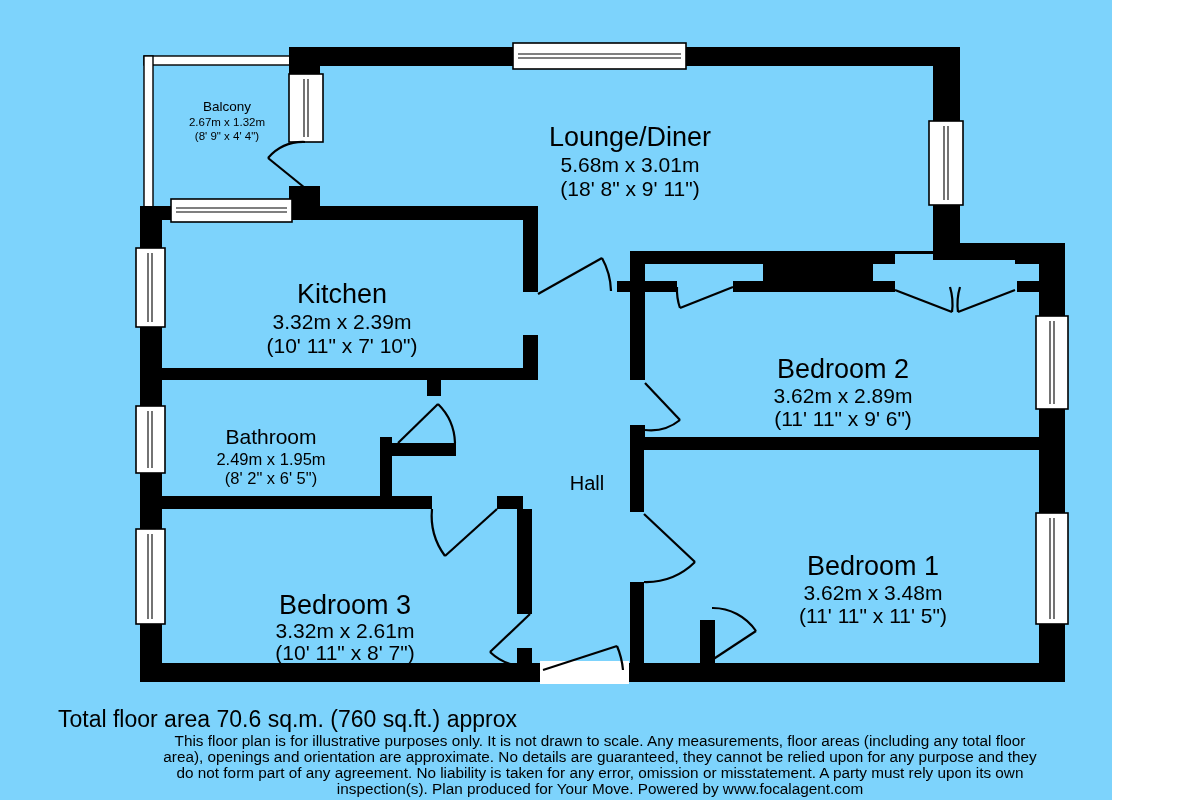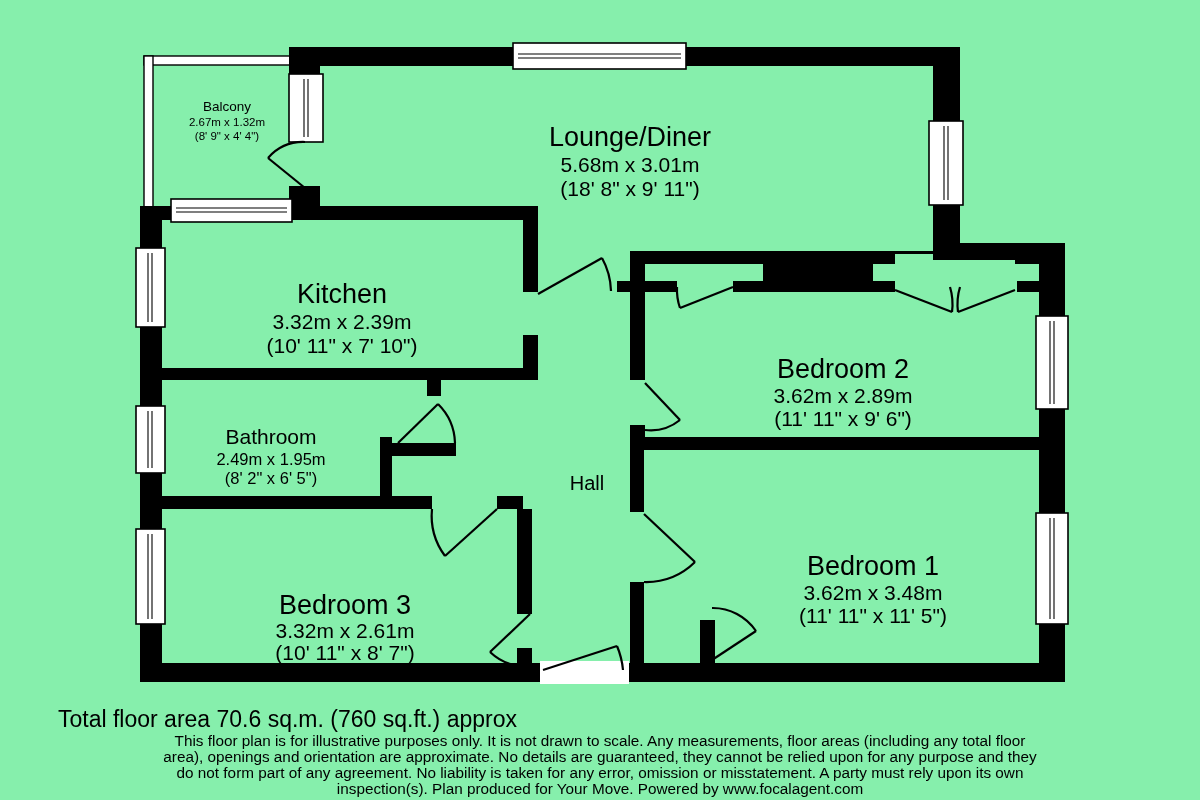--- a/index.html
+++ b/index.html
@@ -1,16 +1,16 @@
 <!DOCTYPE html>
 <html><head>
 <meta charset="utf-8">
 <style>
   html,body{margin:0;padding:0;background:#ffffff;}
-  .stage{position:relative;width:1200px;height:800px;background:#86efac;overflow:hidden;text-align:center;}
+  .stage{position:relative;width:1112px;height:800px;background:#7dd3fc;overflow:hidden;text-align:center;}
   svg{position:absolute;left:0;top:0;}
   .wall{fill:#000000;}
   .thinline{fill:#000000;}
   .thinwall{fill:#ffffff;stroke:#000000;stroke-width:1.4;}
   .win{fill:#ffffff;stroke:#000000;stroke-width:1.6;}
   .winline{stroke:#000000;stroke-width:1.1;fill:none;}
   .door{fill:none;stroke:#000000;stroke-width:2.2;}
   text{font-family:"Liberation Sans", sans-serif;fill:#000000;}
   .room-name{font-size:27px;text-anchor:middle;}
   .room-dim{font-size:21px;text-anchor:middle;}

